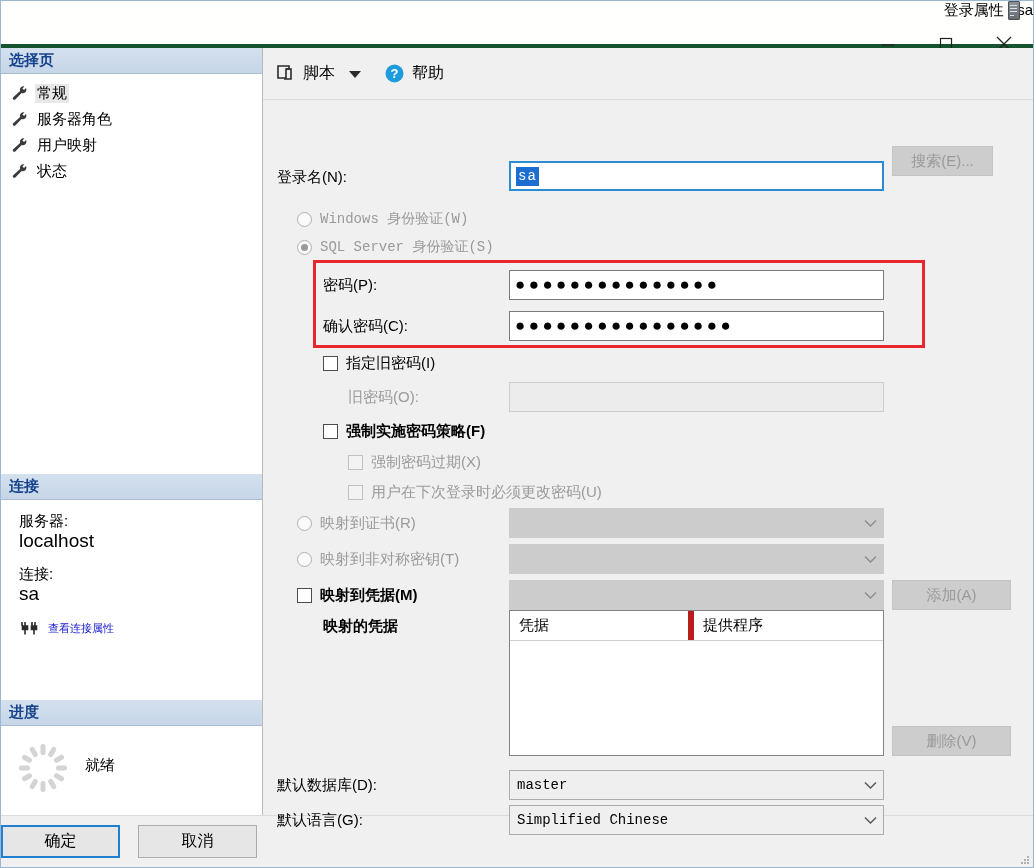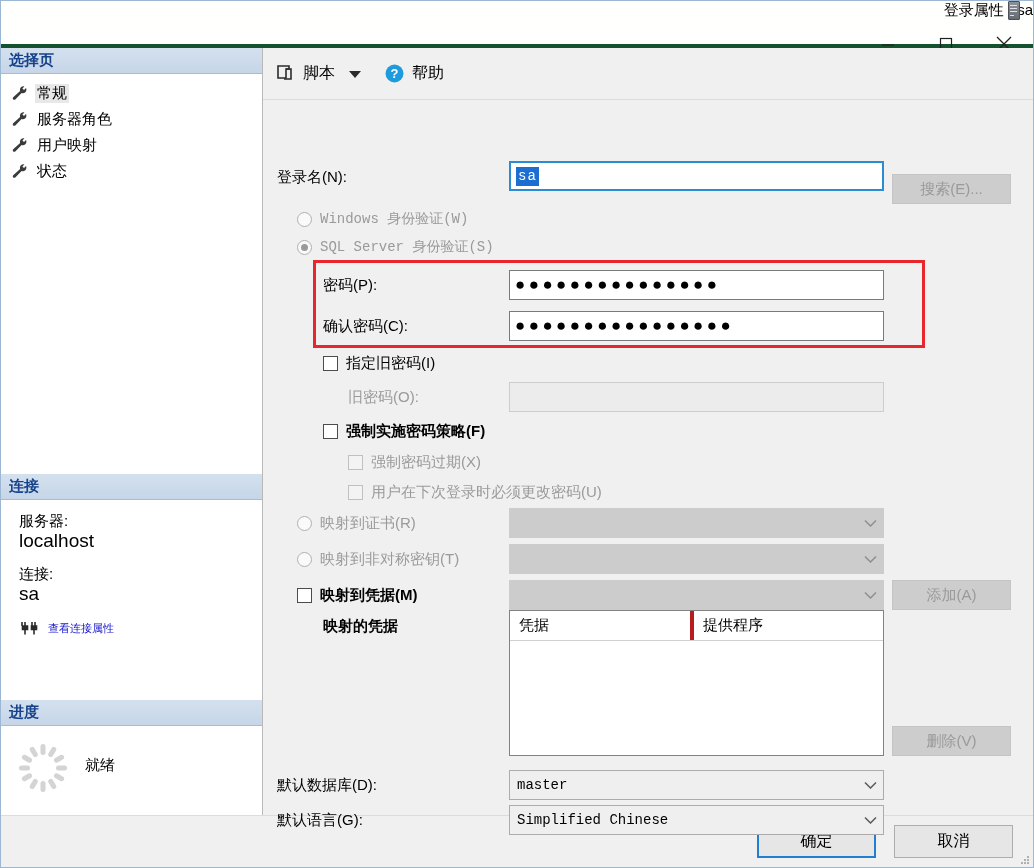--- a/index.html
+++ b/index.html
@@ -173,32 +173,32 @@
     background: #fff; margin-right: 8px; flex: 0 0 auto;
   }
   .check.dis { border: 1px solid #c0c0c0; background: #f3f3f3; }
   
   #cred-grid {
     position: absolute; background: #fff; border: 1px solid #828282;
   }
   #cred-head { display: flex; height: 30px; border-bottom: 1px solid #d0d0d0; }
   .gh {
     font-size: 15px; color: #000; display: flex; align-items: center;
-    padding-left: 9px; border-right: 4px solid #b91c1c;
+    padding-left: 9px; border-right: 6px solid #b91c1c;
   }
   
   #red-box {
     position: absolute; border: 3px solid #e8262c;
     pointer-events: none;
   }
   
   #footer {
     height: 52px; min-height: 52px;
     background: #f0f0f0; border-top: 1px solid #dcdcdc;
-    display: flex; align-items: center; justify-content: flex-end;
+    display: flex; align-items: center; justify-content: flex-start;
     padding-right: 20px;
   }
   .fbtn {
     width: 119px; height: 33px;
     border: 1px solid #adadad; background: #e6e6e6;
     display: flex; align-items: center; justify-content: center;
     font-size: 16px; color: #000;
   }
   .fbtn.default { border: 2px solid #1f7fd0; margin-right: 18px; }
   #resize-grip { position: absolute; right: 3px; bottom: 2px; }
@@ -334,21 +334,21 @@
       </div>
 
       <div id="form-area">
 
         <div class="row" style="left:14px; top:68px;">
           <span class="lbl-t">登录名(N):</span>
         </div>
         <div class="tbox focus" style="position:absolute; left:246px; top:61px; width:375px;">
           <span class="sel-text">sa</span>
         </div>
-        <div class="btn dis" style="position:absolute; left:629px; top:74px; width:119px;text-align:right;">搜索(E)...</div>
+        <div class="btn dis" style="position:absolute; left:629px; top:46px; width:101px;text-align:right;">搜索(E)...</div>
 
         <div class="row" style="left:34px; top:110px;">
           <span class="radio"></span>
           <span class="lbl-t dis" style="font-family:'Liberation Mono',monospace;font-size:14px;">Windows 身份验证(W)</span>
         </div>
         <div class="row" style="left:34px; top:138px;">
           <span class="radio checked"></span>
           <span class="lbl-t dis" style="font-family:'Liberation Mono',monospace;font-size:14px;">SQL Server 身份验证(S)</span>
         </div>
 

